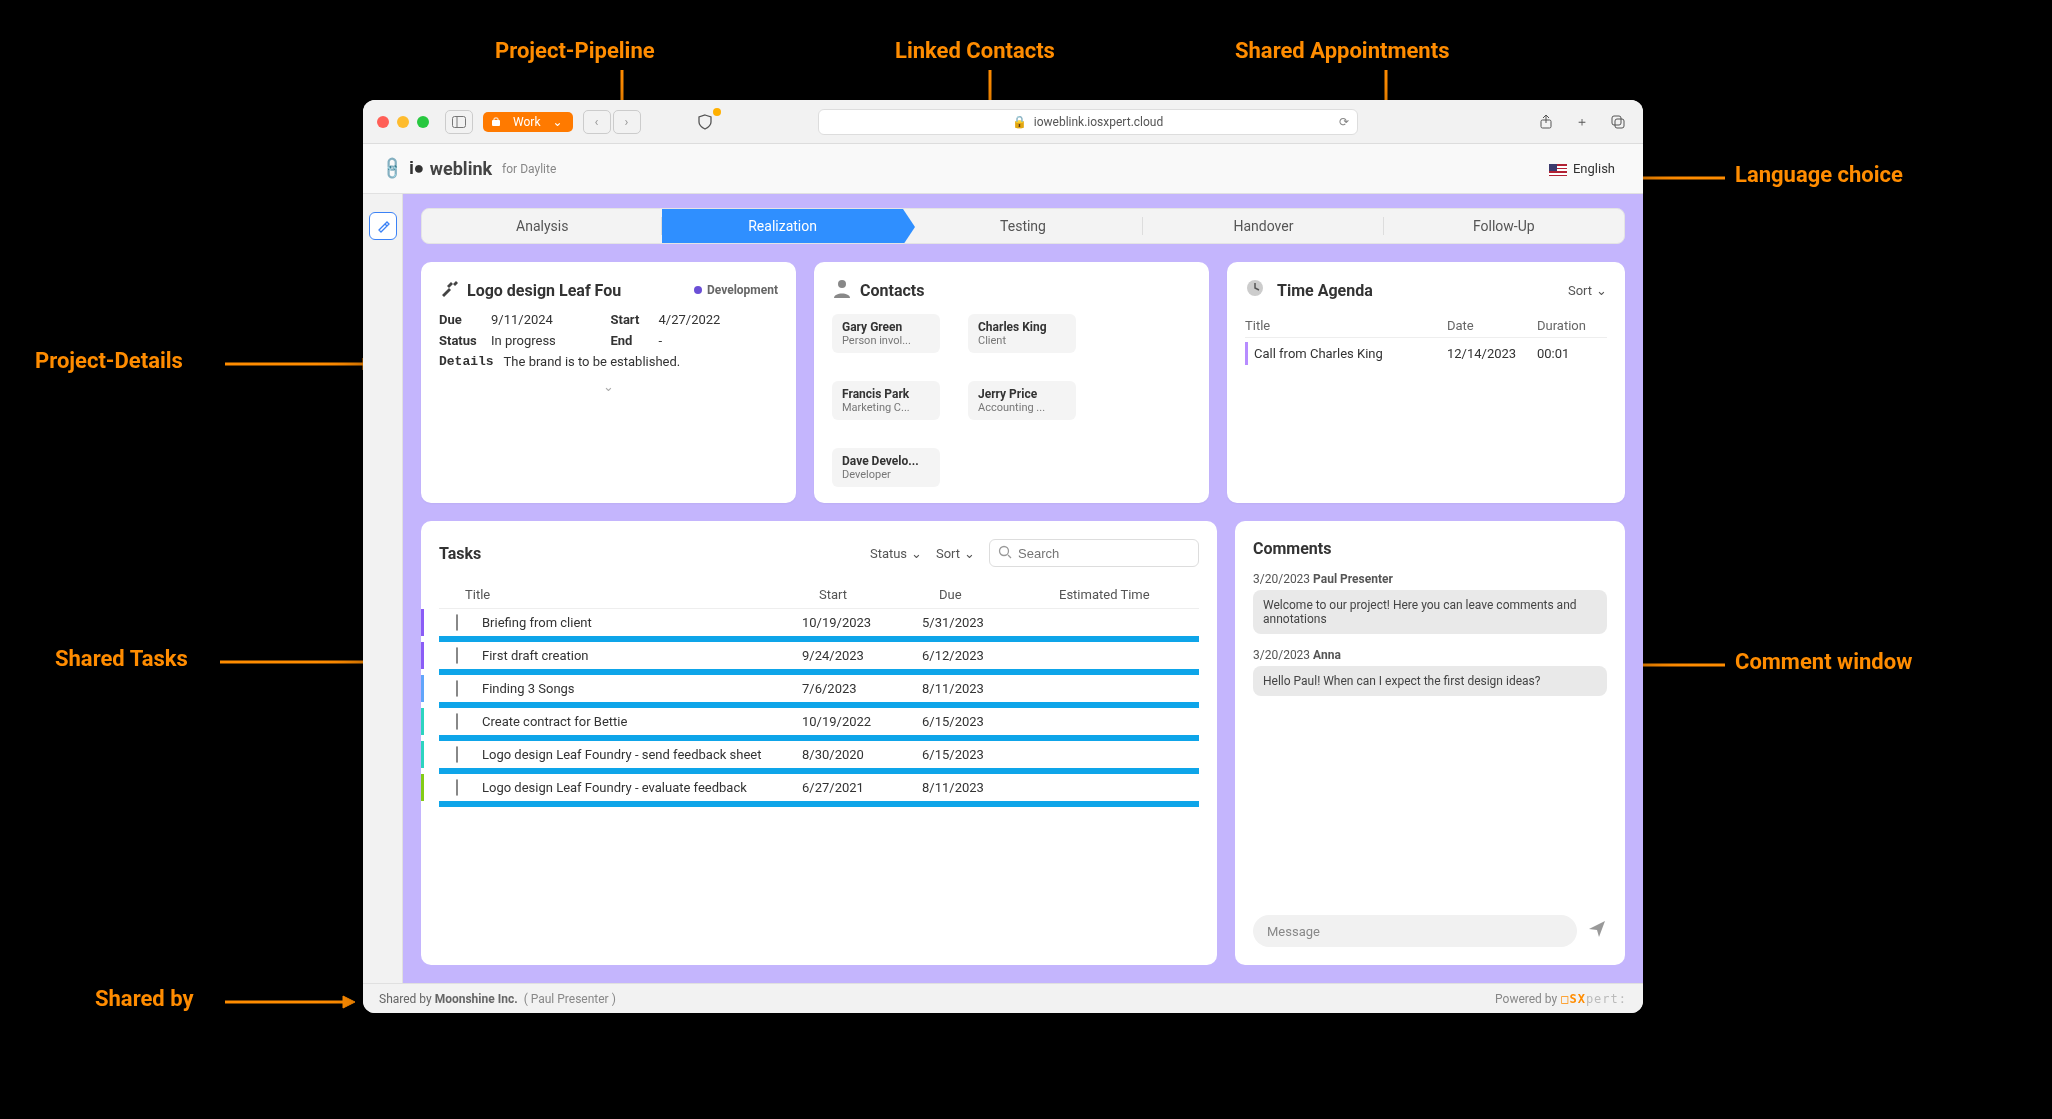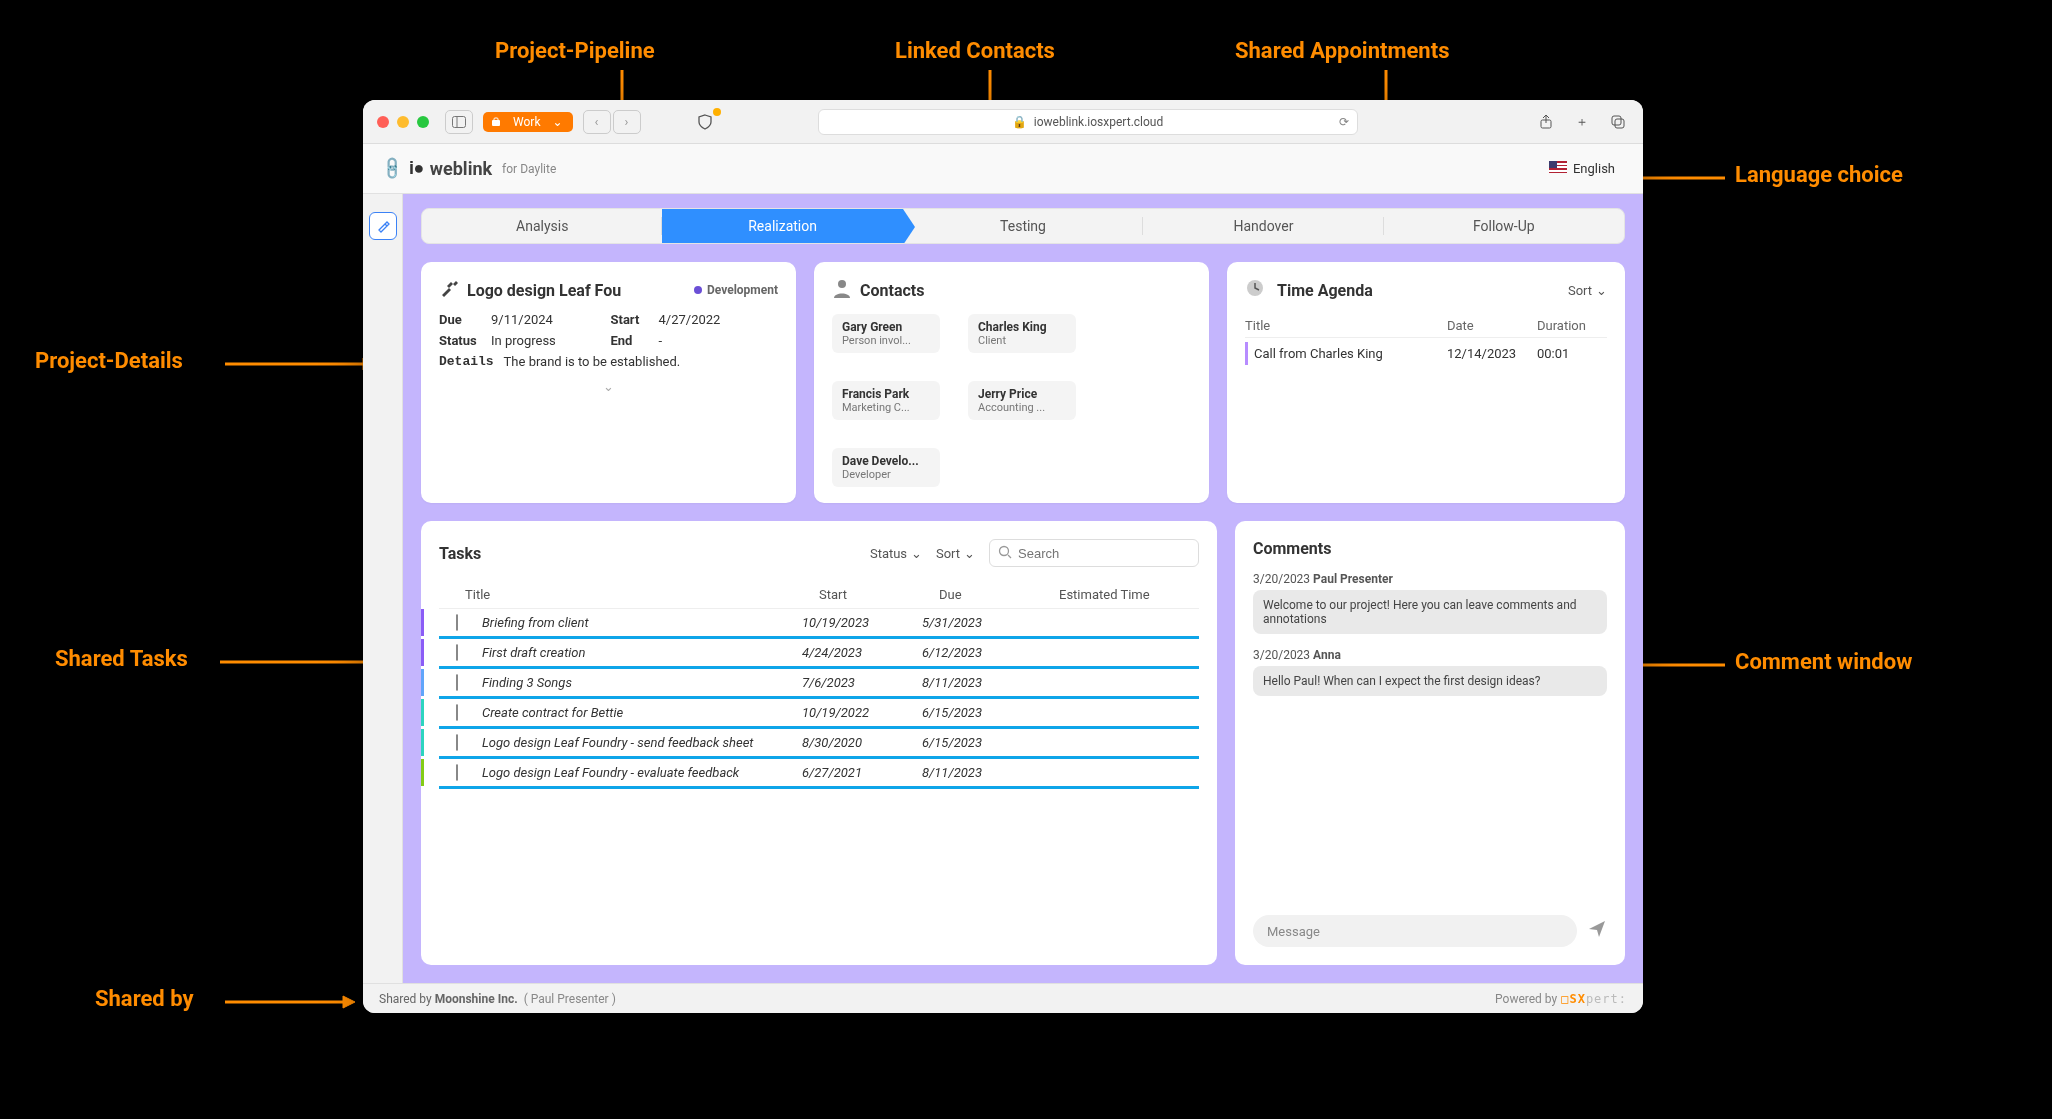--- a/index.html
+++ b/index.html
@@ -96,21 +96,21 @@
     padding: 0 20px;
   }
   .logo {
     display:flex; align-items:center; gap:6px;
     font-weight:700; font-size:18px; color:#444;
   }
   .logo .chain { color:#ff8c00; font-size:16px; transform:rotate(-45deg); }
   .logo .sub { font-weight:400; font-size:12px; color:#888; margin-left:4px;}
   .lang-sel {
     margin-left:auto;
-    display:flex; align-items:flex-start; gap:6px;
+    display:flex; align-items:flex-end; gap:6px;
     font-size:13px; color:#333;
     padding: 4px 8px;
   }
   .flag {
     width:18px; height:12px;
     background: linear-gradient(#b22234 0 15%, #fff 15% 30%, #b22234 30% 45%, #fff 45% 60%, #b22234 60% 75%, #fff 75% 90%, #b22234 90%);
     position:relative;
   }
   .flag::before { content:""; position:absolute; left:0; top:0; width:8px; height:7px; background:#3c3b6e; }
 
@@ -275,24 +275,23 @@
     grid-template-columns: 26px 1fr 120px 120px 140px;
     font-size:13px; color:#555;
     padding: 6px 0;
     border-bottom:1px solid #eee;
   }
   .task-row {
     display:grid;
     grid-template-columns: 26px 1fr 120px 120px 140px;
     font-size:13px;
     padding: 6px 17px;
-    border-bottom:3px solid #0ea5e9;
+    border-bottom:6px solid #0ea5e9;
     align-items:center;
     position:relative;
-    font-style:italic;
   }
   .task-row::before {
     content:"";
     position:absolute;
     left:-18px; top:0; bottom:0;
     width:3px;
   }
   .task-row.purple::before { background:#8b5cf6; }
   .task-row.teal::before   { background:#2dd4bf; }
   .task-row.green::before  { background:#84cc16; }
@@ -616,21 +615,21 @@
               <div class="task-row purple">
     <span><span class="chkbox"></span></span>
     <span>Briefing from client</span>
     <span>10/19/2023</span>
     <span>5/31/2023</span>
     <span></span>
               </div>
               <div class="task-row purple">
     <span><span class="chkbox"></span></span>
     <span>First draft creation</span>
-    <span>4/24/2023</span>
+    <span>9/24/2023</span>
     <span>6/12/2023</span>
     <span></span>
               </div>
               <div class="task-row blue">
     <span><span class="chkbox"></span></span>
     <span>Finding 3 Songs</span>
     <span>7/6/2023</span>
     <span>8/11/2023</span>
     <span></span>
               </div>

